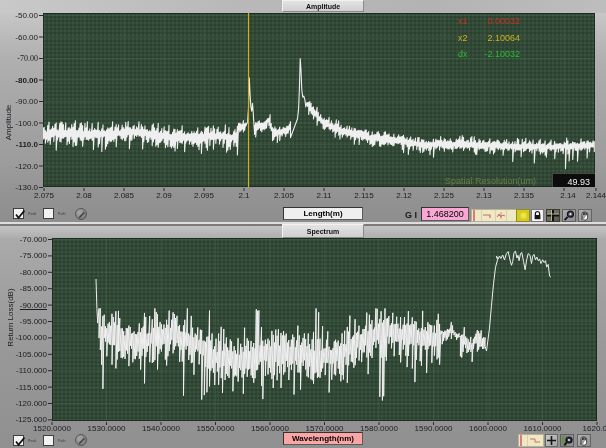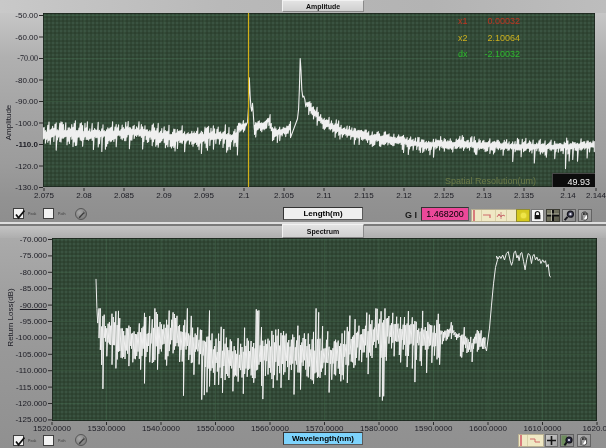--- a/index.html
+++ b/index.html
@@ -4,21 +4,21 @@
 html,body{width:606px;height:448px;overflow:hidden;font-family:"Liberation Sans",sans-serif;-webkit-font-smoothing:antialiased;}
 #pg{position:relative;width:606px;height:448px;background:#949494;overflow:hidden;}
 .abs{position:absolute;}
 .yl{position:absolute;font-size:8px;color:#1c1c24;text-align:right;line-height:9px;white-space:nowrap;}
 .xl{position:absolute;font-size:8px;color:#1c1c24;text-align:center;line-height:9px;white-space:nowrap;}
 .tab{position:absolute;left:282px;width:82px;background:linear-gradient(180deg,#e3e3e3,#cfcfcf);border:1px solid #8a8a8a;border-top-color:#f2f2f2;border-left-color:#f2f2f2;text-align:center;font-size:7px;font-weight:bold;color:#101010;line-height:11px;letter-spacing:0;}
 .vtxt{position:absolute;font-size:8px;color:#1c1c24;transform:rotate(-90deg);transform-origin:center;white-space:nowrap;}
 .cb{position:absolute;width:11px;height:11px;background:#f2f2f2;border:1px solid #3f3f3f;}
 svg{display:block;}
 .cblab{position:absolute;font-size:4px;color:#3a3a3a;line-height:5px;transform:scale(0.9);transform-origin:left top;}
-.box3d{position:absolute;background:#ec4899;border:1px solid #5a5a5a;border-top-color:#333;border-left-color:#333;color:#000;}
+.box3d{position:absolute;background:#f9a8d4;border:1px solid #5a5a5a;border-top-color:#333;border-left-color:#333;color:#000;}
 </style></head><body>
 <div id="pg">
 
 <div class="abs" style="left:0;top:0;width:606px;height:13px;background:linear-gradient(90deg,#c9c9c9 0px,#b9b9b9 220px,#b3b3b3 430px,#bdbdbd 606px);"></div>
 <div class="abs" style="left:0;top:13px;width:606px;height:211px;background:linear-gradient(180deg,#c6c6c6 0px,#b0b0b0 45px,#a4a4a4 100px,#9c9c9c 150px,#929292 185px,#8e8e8e 211px);"></div>
 <div class="abs" style="left:0;top:221.5px;width:606px;height:2.5px;background:#dedede;"></div>
 
 <div class="abs" style="left:0;top:224px;width:606px;height:2px;background:#7a7a7a;"></div>
 <div class="abs" style="left:0;top:226px;width:606px;height:12px;background:linear-gradient(180deg,#c4c4c4,#aeaeae);"></div>
 <div class="abs" style="left:0;top:238px;width:606px;height:210px;background:linear-gradient(180deg,#aaaaaa 0px,#a0a0a0 55px,#989898 115px,#909090 210px);"></div>
@@ -55,21 +55,21 @@
 
 <div class="tab" style="top:0;height:12px;">Amplitude</div>
 <div class="tab" style="top:224px;height:14px;line-height:13px;">Spectrum</div>
 
 <div class="vtxt" style="left:-20px;top:118px;width:56px;text-align:center;">Amplitude</div>
 <div class="vtxt" style="left:-26px;top:313px;width:72px;text-align:center;">Return Loss(dB)</div>
 
 <div class="yl" style="top:11.0px;right:568px;">-50.00</div>
     <div class="yl" style="top:32.5px;right:568px;">-60.00</div>
     <div class="yl" style="top:54.0px;right:568px;font-family:Liberation Serif, serif;">-70.00</div>
-    <div class="yl" style="top:75.5px;right:568px;">-80.00</div>
+    <div class="yl" style="top:75.5px;right:568px;font-weight:bold;">-80.00</div>
     <div class="yl" style="top:97.0px;right:568px;">-90.00</div>
     <div class="yl" style="top:118.5px;right:568px;">-100.0</div>
     <div class="yl" style="top:140.0px;right:568px;font-weight:bold;">-110.0</div>
     <div class="yl" style="top:161.5px;right:568px;">-120.0</div>
     <div class="yl" style="top:183.0px;right:568px;">-130.0</div>
 <div class="yl" style="top:235.0px;right:559px;">-70.000</div>
     <div class="yl" style="top:251.4px;right:559px;">-75.000</div>
     <div class="yl" style="top:267.8px;right:559px;">-80.000</div>
     <div class="yl" style="top:284.2px;right:559px;">-85.000</div>
     <div class="yl" style="top:300.6px;right:559px;text-decoration:underline;">-90.000</div>
@@ -102,21 +102,21 @@
     <div class="xl" style="left:180.5px;top:424px;width:70px;">1550.0000</div>
     <div class="xl" style="left:235.0px;top:424px;width:70px;">1560.0000</div>
     <div class="xl" style="left:289.5px;top:424px;width:70px;">1570.0000</div>
     <div class="xl" style="left:344.0px;top:424px;width:70px;">1580.0000</div>
     <div class="xl" style="left:398.5px;top:424px;width:70px;">1590.0000</div>
     <div class="xl" style="left:453.0px;top:424px;width:70px;text-align:center;">1600.0000</div>
     <div class="xl" style="left:507.5px;top:424px;width:70px;">1610.0000</div>
     <div class="xl" style="left:562.0px;top:424px;width:70px;">1620.00</div>
 
 <div class="box3d" style="left:283px;top:206.5px;width:80px;height:13px;font-size:8px;font-weight:bold;text-align:center;line-height:12px;background:#efefef;">Length(m)</div>
-<div class="box3d" style="left:283px;top:432px;width:80px;height:13px;font-size:8px;font-weight:bold;text-align:center;line-height:12px;background:#7dd3fc;">Wavelength(nm)</div>
+<div class="box3d" style="left:283px;top:432px;width:80px;height:13px;font-size:8px;font-weight:bold;text-align:center;line-height:12px;background:#fca5a5;">Wavelength(nm)</div>
 
 <div class="abs" style="left:405px;top:210px;font-size:9px;font-weight:bold;color:#1a1a1a;">G I</div>
 <div class="box3d" style="left:421px;top:207px;width:48px;height:14px;font-size:9px;text-align:center;line-height:13px;">1.468200</div>
 <div class="abs" style="left:471px;top:209px;width:59px;height:13px;background:#efe8c4;border:1px solid #b9b193;">
   <div class="abs" style="left:1px;top:0;width:2px;height:11px;background:#d97c7c;"></div>
   <div class="abs" style="left:9px;top:0;width:1px;height:11px;background:#d8d0a8;"></div>
   <div class="abs" style="left:23px;top:0;width:1px;height:11px;background:#d8d0a8;"></div>
   <div class="abs" style="left:34px;top:0;width:1px;height:11px;background:#d8d0a8;"></div>
   <svg class="abs" style="left:0;top:0;" width="57" height="11" viewBox="0 0 57 11">
     <path d="M11 5 H18 V8" stroke="#d06a6a" stroke-width="1.2" fill="none"></path>

